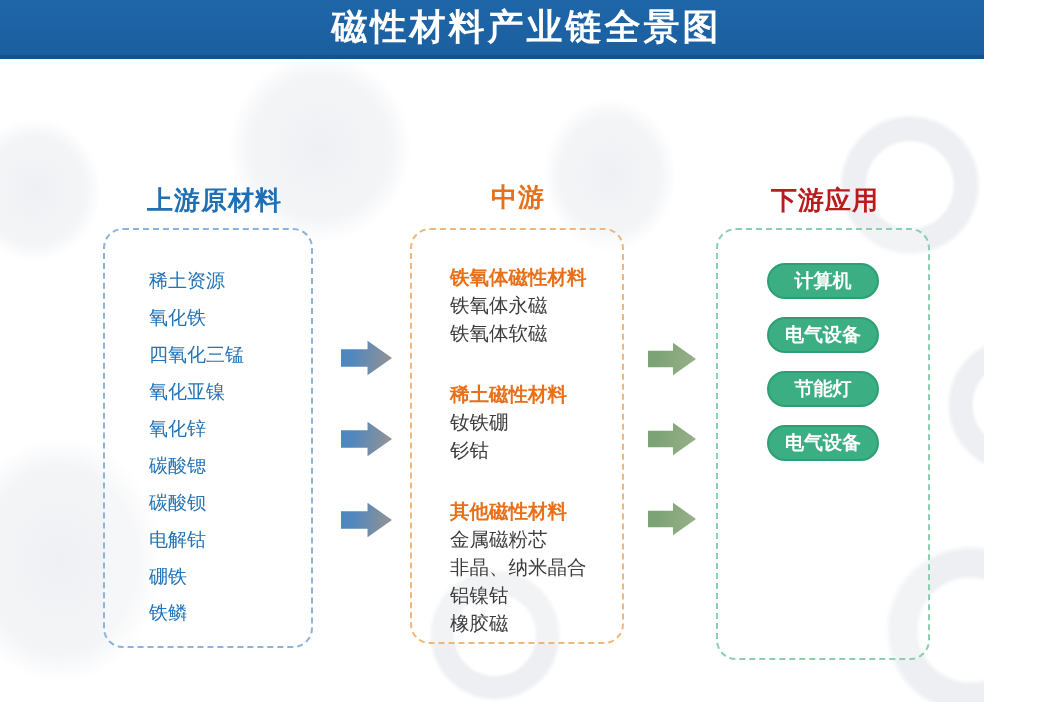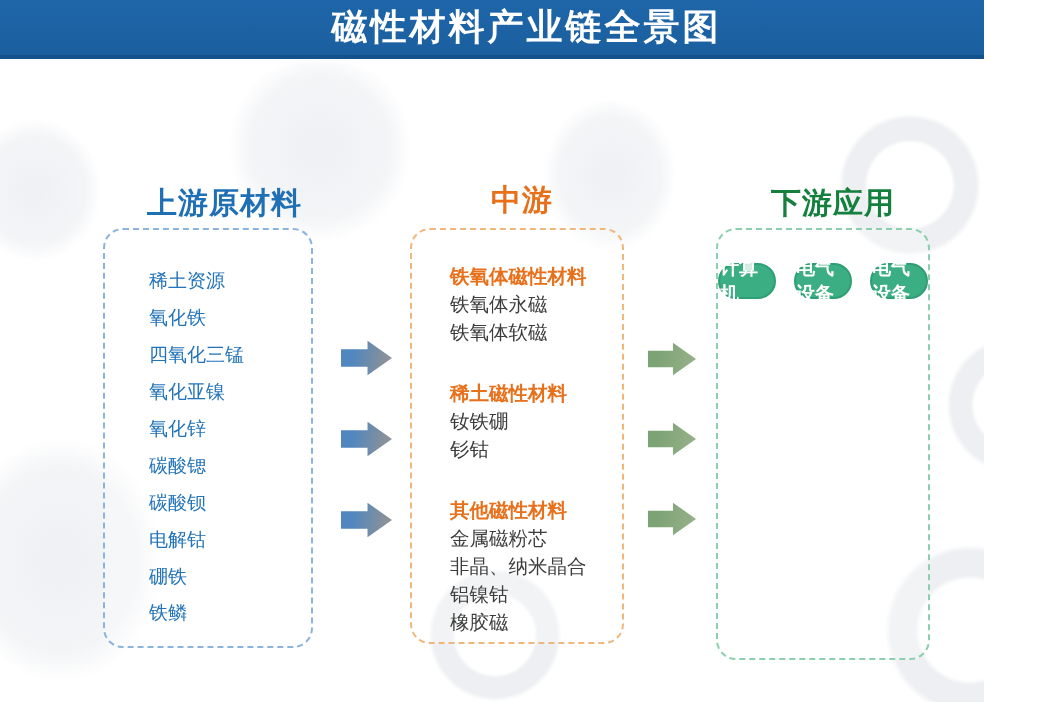--- a/index.html
+++ b/index.html
@@ -1,42 +1,42 @@
 <!DOCTYPE html>
 <html><head>
 <meta charset="utf-8">
 <style>
   html,body { margin:0; padding:0; background:#ffffff; }
   .stage {
     position:relative; width:984px; height:702px;
     overflow:hidden; background:#ffffff;
-    font-family:Liberation Mono, monospace;
+    font-family:Liberation Serif, serif;
   }
 
   
   .top-bar {
     position:absolute; left:0; top:0; width:1053px; height:55px;
     background:linear-gradient(#1e66a9, #1b5f9f);
     border-bottom:4px solid #14528c;
     display:flex; align-items:center; justify-content:center;
   }
   .top-bar .title {
     color:#ffffff; font-size:36px; font-weight:bold; letter-spacing:3px;
   }
 
   
   .ghost { position:absolute; pointer-events:none; }
   .g-ellipse { background:radial-gradient(ellipse at center, #eef0f3 0%, #f4f5f7 55%, rgba(255,255,255,0) 72%); }
   .g-ring    { background:radial-gradient(circle at center, rgba(255,255,255,0) 38%, #edeff2 42%, #edeff2 60%, rgba(255,255,255,0) 65%); }
 
   
-  .col-title { position:absolute; font-size:30px; font-weight:bold; letter-spacing:1px; }
+  .col-title { position:absolute; font-size:26px; font-weight:bold; letter-spacing:1px; }
   .t-up   { left:147px; top:183px; color:#1f6fb5; }
   .t-mid  { left:491px; top:180px; color:#e8701a; }
-  .t-down { left:771px; top:183px; color:#15803d; }
+  .t-down { left:771px; top:183px; color:#b91c1c; }
 
   
   .box { position:absolute; border-radius:20px; background:rgba(255,255,255,0.25); box-sizing:border-box; }
   .box-up   { left:103px; top:228px; width:210px; height:420px; border:2px dashed #8ab3dd; }
   .box-mid  { left:410px; top:228px; width:214px; height:416px; border:2px dashed #f0b77c; }
   .box-down { left:716px; top:228px; width:214px; height:432px; border:2px dashed #8bcfae; }
 
   
   .up-list { list-style:none; margin:0; padding:33px 0 0 44px; }
   .up-list li {
@@ -45,21 +45,21 @@
   }
 
   
   .mid-wrap { padding:34px 0 0 38px; }
   .mid-group { margin-bottom:33px; }
   .mid-group:last-child { margin-bottom:0; }
   .mid-group .g-title { font-size:19.5px; font-weight:bold; color:#e8701a; line-height:28px; }
   .mid-group .g-item  { font-size:19.5px; color:#3d3d3d; line-height:28px; }
 
   
-  .pill-wrap { display:flex; flex-direction:row; align-items:center; gap:18px; padding-top:33px; }
+  .pill-wrap { display:flex; flex-direction:column; align-items:center; gap:18px; padding-top:33px; }
   .pill {
     width:112px; height:36px; border-radius:19px;
     background:#3cae83; border:2px solid #2e9e74; box-sizing:border-box;
     color:#ffffff; font-size:19px; font-weight:bold;
     display:flex; align-items:center; justify-content:center;
   }
 
   
   .arrow { position:absolute; clip-path:polygon(0% 26%, 52% 26%, 52% 2%, 100% 50%, 52% 98%, 52% 74%, 0% 74%); }
   .a-blue  { width:51px; height:36px; background:linear-gradient(100deg, #5087be 25%, #8f9296 90%); }
@@ -123,20 +123,21 @@
       <li>电解钴</li>
       <li>硼铁</li>
       <li>铁鳞</li>
     </ul>
   </div>
 
   <div class="box box-down">
     <div class="pill-wrap">
       <div class="pill">计算机</div>
       <div class="pill">电气设备</div>
+      <div class="pill">节能灯</div>
       <div class="pill">电气设备</div>
     </div>
   </div>
 
   <div class="arrow a-blue ab1"></div>
   <div class="arrow a-blue ab2"></div>
   <div class="arrow a-blue ab3"></div>
 
   <div class="arrow a-green ag1"></div>
   <div class="arrow a-green ag2"></div>

